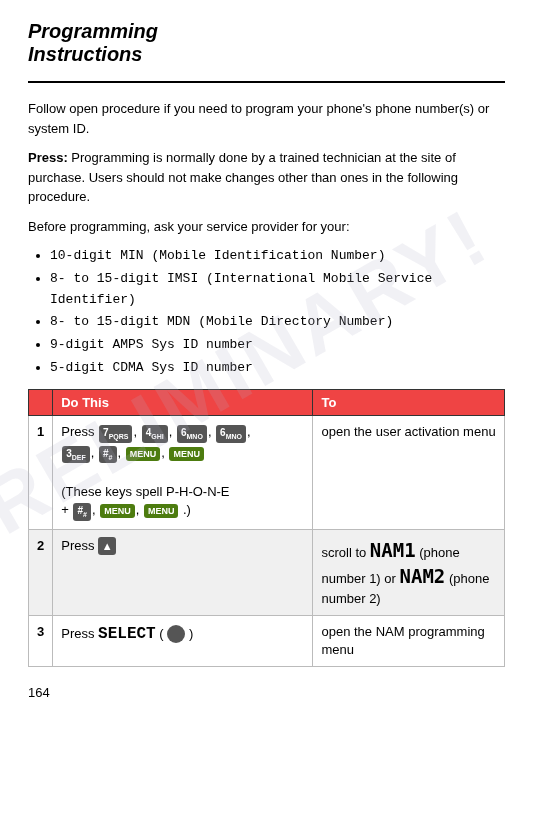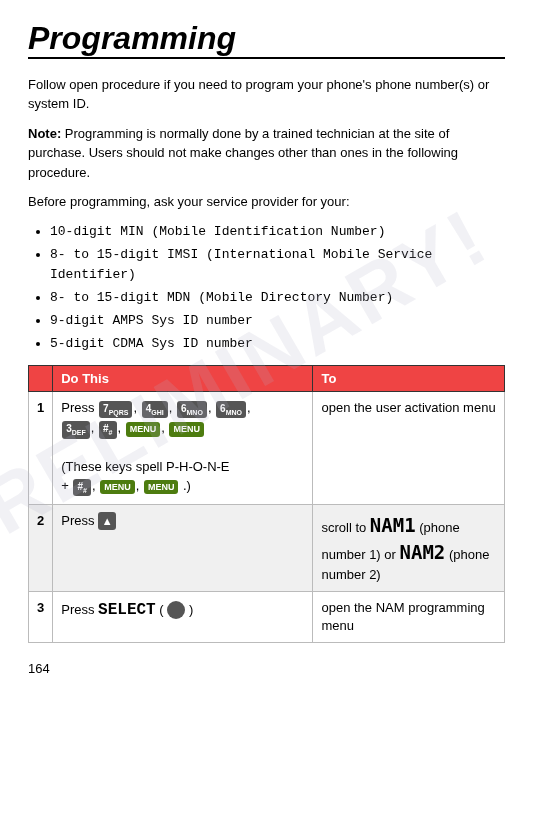--- a/index.html
+++ b/index.html
@@ -11,23 +11,23 @@
       width: 533px;
       min-height: 839px;
       padding: 20px 28px 20px 28px;
       position: relative;
     }
 
     h1 {
       font-family: Arial, Helvetica, sans-serif;
       font-style: italic;
       font-weight: bold;
-      font-size: 32px;
+      font-size: 20px;
       line-height: 1.15;
-      margin-bottom: 0;
+      margin-bottom: 15px;
     }
 
     .divider {
       border: none;
       border-top: 2px solid #000;
       margin-bottom: 16px;
     }
 
     .intro-text {
       font-size: 13px;
@@ -163,28 +163,29 @@
 
     .step-cell { width: 24px; white-space: nowrap; }
   </style>
 </head>
 <body>
 
 <div class="watermark">PRELIMINARY!</div>
 
 <h1>
   <span>Programming</span><br>
+  <span>Instructions</span>
 </h1>
 
 <hr class="divider">
 
 <p class="intro-text">Follow open procedure if you need to program your phone's phone number(s) or system ID.</p>
 
 <p class="note">
-  <strong>Note:</strong><span> Programming is normally done by a trained technician at the site of purchase. Users should not make changes other than ones in the following procedure.</span>
+  <strong>Press:</strong><span> Programming is normally done by a trained technician at the site of purchase. Users should not make changes other than ones in the following procedure.</span>
 </p>
 
 <p class="intro-text">Before programming, ask your service provider for your:</p>
 
 <ul class="bullet-list">
   <li>10-digit MIN (Mobile Identification Number)</li>
   <li>8- to 15-digit IMSI (International Mobile Service Identifier)</li>
   <li>8- to 15-digit MDN (Mobile Directory Number)</li>
   <li>9-digit AMPS Sys ID number</li>
   <li>5-digit CDMA Sys ID number</li>

